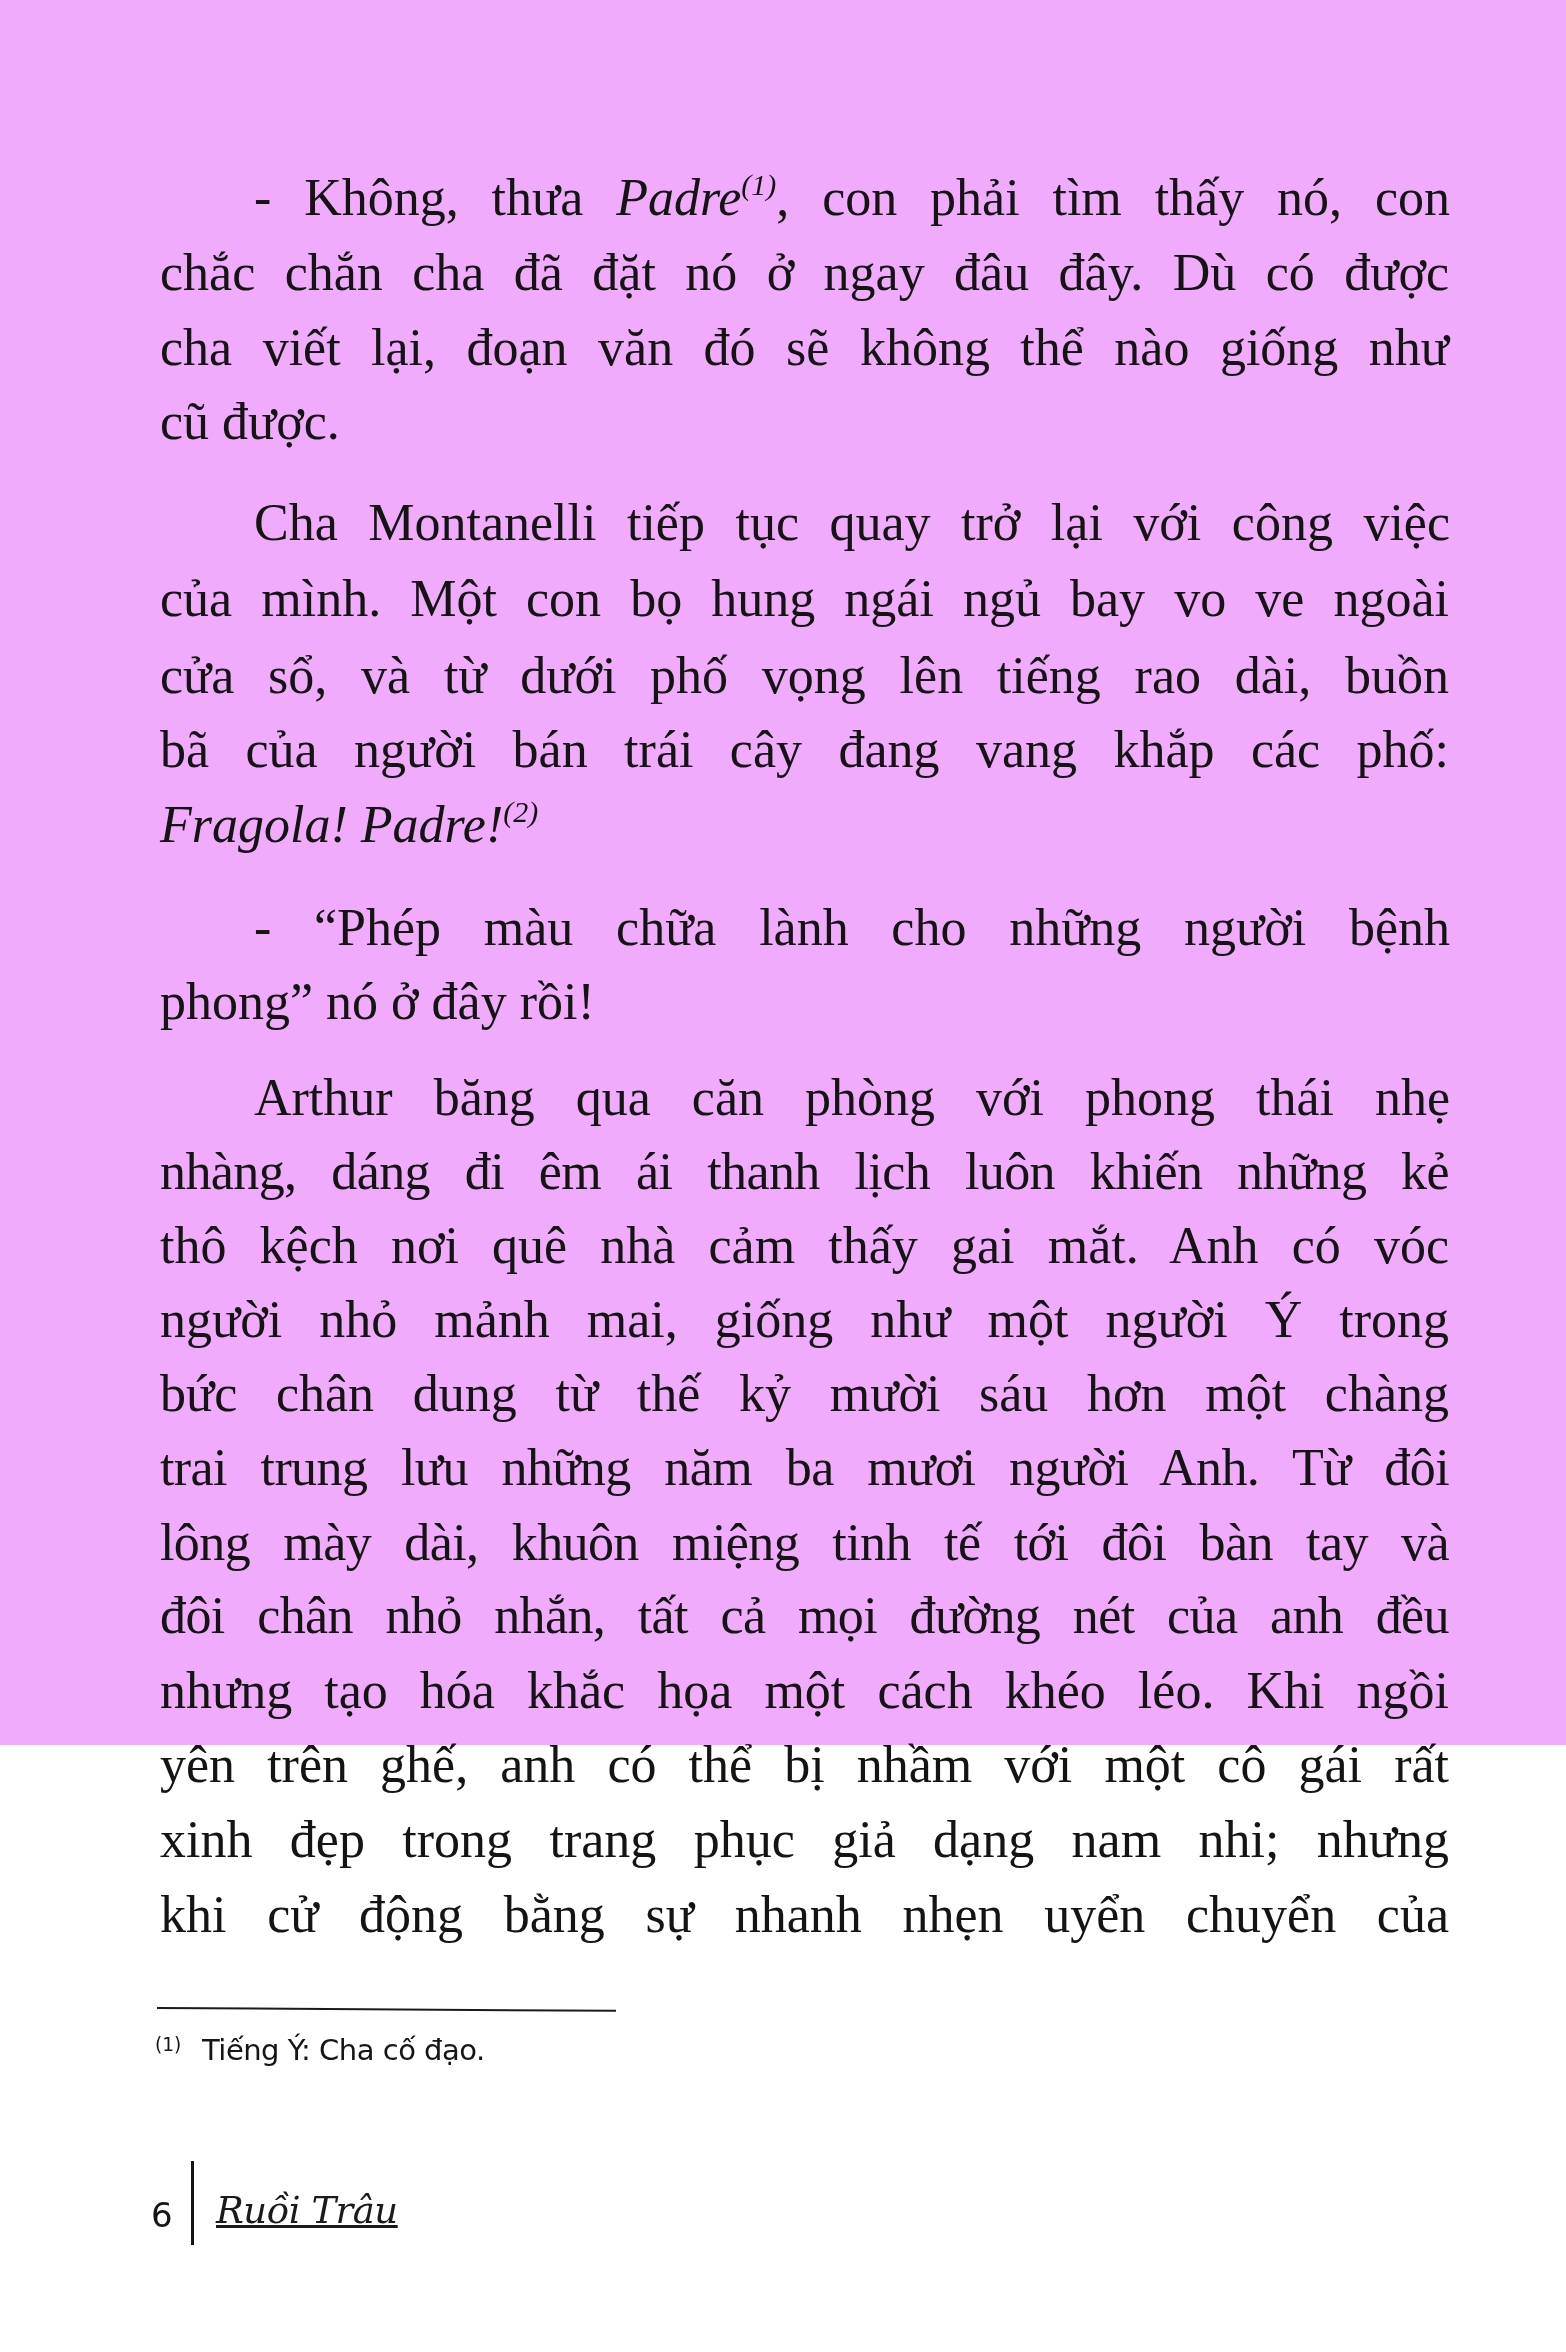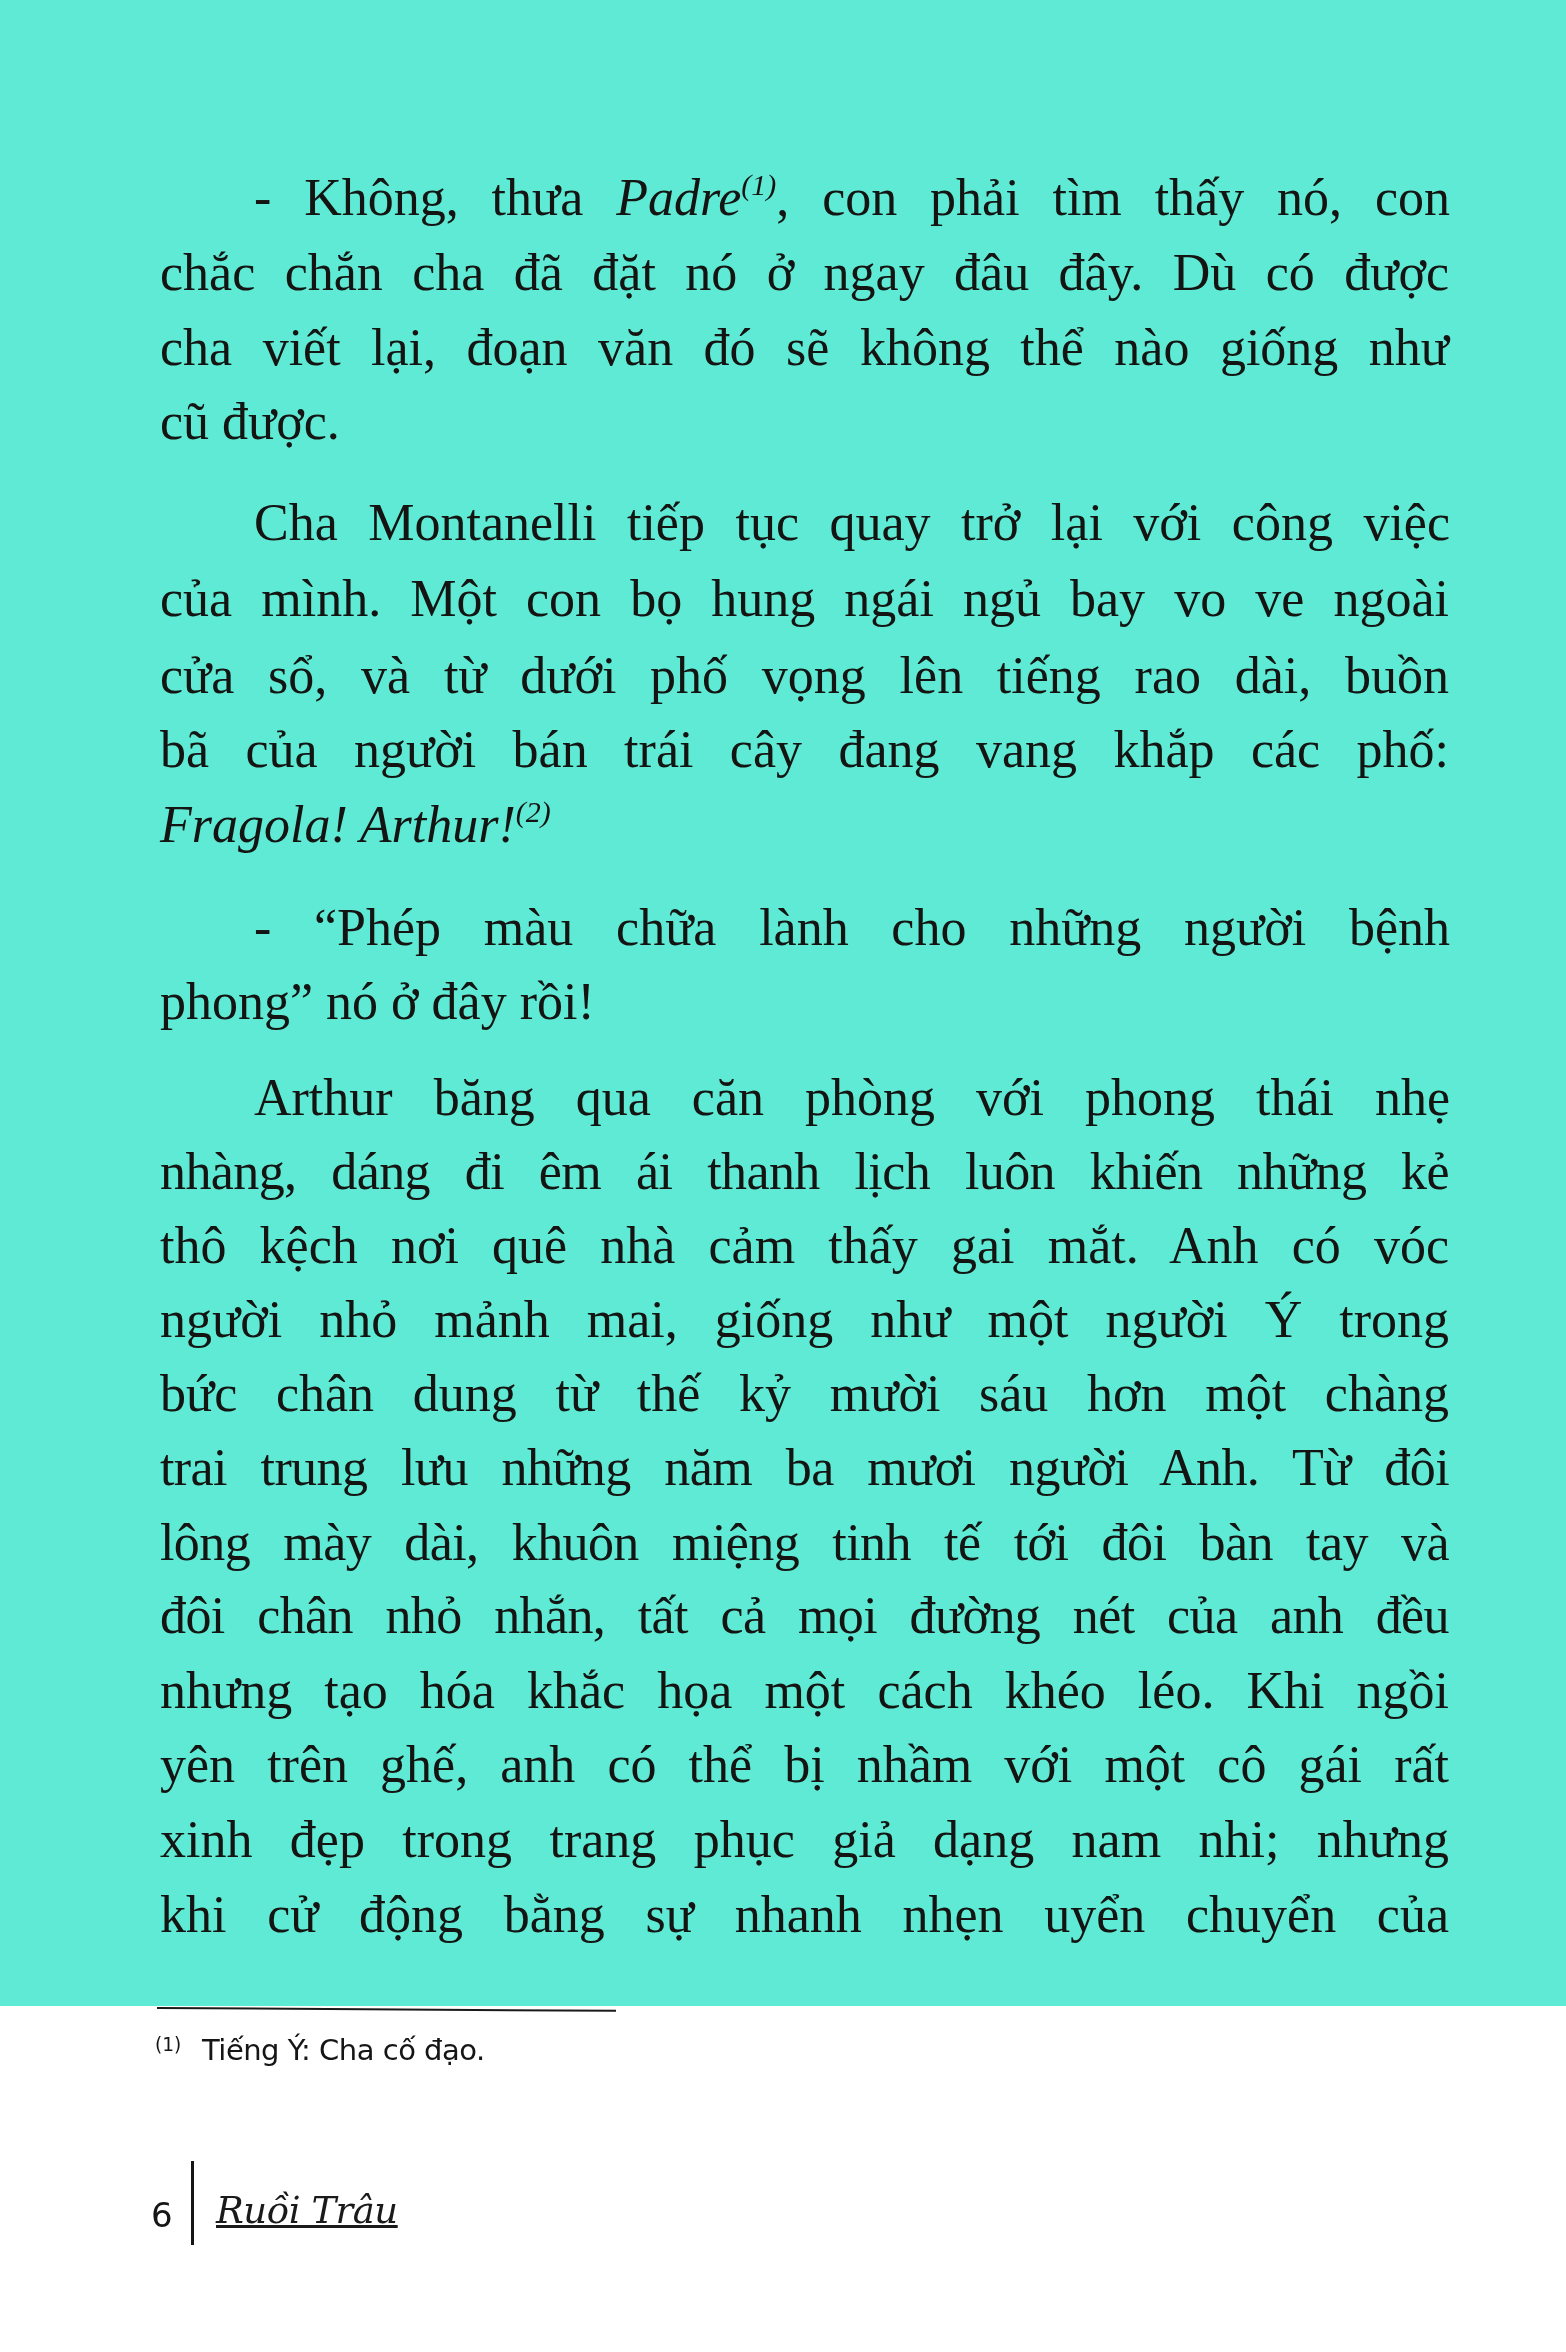--- a/index.html
+++ b/index.html
@@ -1,17 +1,17 @@
 <!DOCTYPE html>
 <html style="font-size:15px"><head>
 <meta charset="utf-8">
 <style>
   html, body { margin: 0; padding: 0; background: #ffffff; }
   body { width: 1566px; height: 2353px; position: relative; overflow: hidden; }
-  .page { position: absolute; left: 0; top: 0; width: 1566px; height: 2006px; background: #5eead4; }
+  .page { position: absolute; left: 0; top: 0; width: 1566px; height: 1745px; background: #f0abfc; }
   .line {
     position: absolute;
     left: 160px;
     width: 1289px;
     height: 75px;
     font-family: "Liberation Serif", "DejaVu Serif", serif;
     font-size: 52px;
     line-height: 75px;
     color: #141412;
     white-space: nowrap;
@@ -60,21 +60,21 @@
     <div class="line" style="top:310px">cha viết lại, đoạn văn đó sẽ không thể nào giống như</div>
     <div class="line last" style="top:384px">cũ được.</div>
   </div>
 
   <div>
     <div class="line indent" style="top:485px">Cha Montanelli tiếp tục quay trở lại với công việc</div>
     <div class="line" style="top:561px">của mình. Một con bọ hung ngái ngủ bay vo ve ngoài</div>
     <div class="line" style="top:638px">cửa sổ, và từ dưới phố vọng lên tiếng rao dài, buồn</div>
     <div class="line" style="top:712px">bã của người bán trái cây đang vang khắp các phố:</div>
     <div class="line last" style="top:787px">
-      <span class="it">Fragola! Arthur!</span><sup class="ref">(2)</sup>
+      <span class="it">Fragola! Padre!</span><sup class="ref">(2)</sup>
     </div>
   </div>
 
   <div>
     <div class="line indent" style="top:890px">- “Phép màu chữa lành cho những người bệnh</div>
     <div class="line last" style="top:964px">phong” nó ở đây rồi!</div>
   </div>
 
   <div>
     <div class="line indent" style="top:1060px">Arthur băng qua căn phòng với phong thái nhẹ</div>

